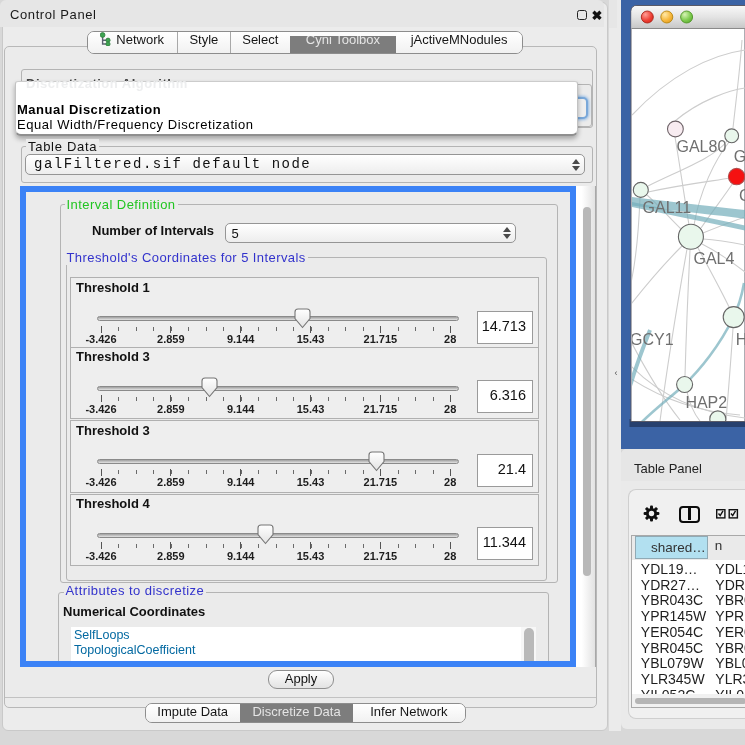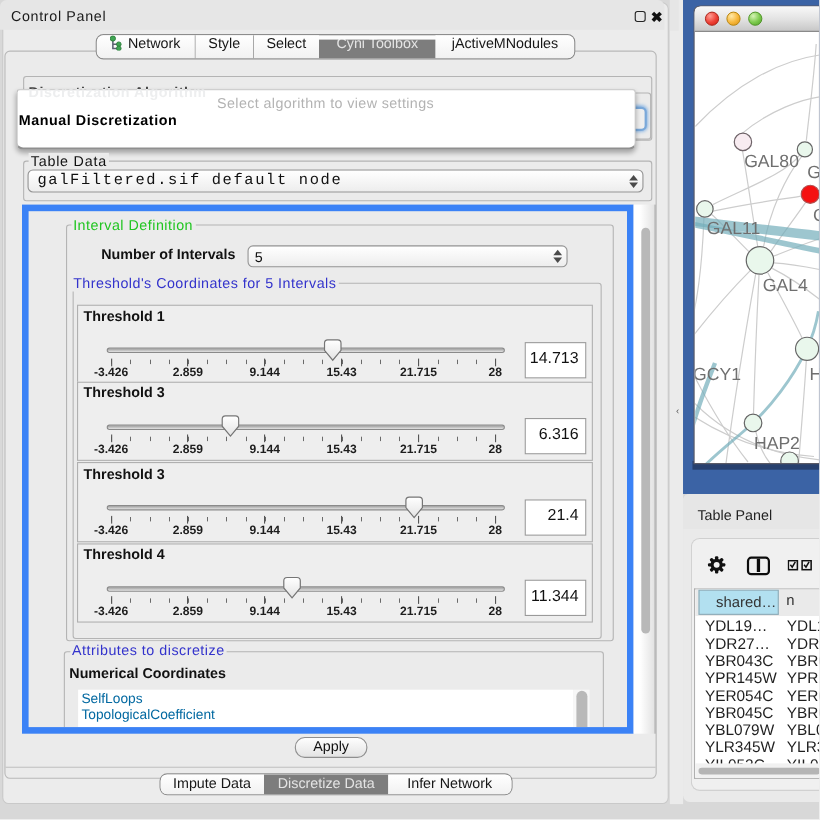--- a/index.html
+++ b/index.html
@@ -87,22 +87,22 @@
     <div style="position:absolute; left:202.5px; top:0; width:106.5px; height:4px; background:#fcfcfc;"></div>
     <div class="tabc" style="width:126px;">jActiveMNodules</div>
   </div>
 
   <div class="group" style="left:21px; top:69px; width:572px; height:58.5px;"></div>
   <div class="group" style="left:24px; top:83.5px; width:568px; height:43px;"></div>
 
   <div class="abs" style="left:564px; top:96.5px; width:24px; height:22px; border-radius:5px; background:#eee; border:2px solid #7aa8d9; box-shadow:0 0 3px 1px #8fb8e4;"></div>
 
   <div class="abs" id="popup"></div>
-  <div class="abs" style="left:14.5px; top:86px; width:563px; text-align:center; font-size:13px; color:#b3b3b3; letter-spacing:0.35px;">Select algorithm to view settings</div>
   <div class="abs" style="left:17px; top:101.5px; font-size:13px; font-weight:bold; color:#000; letter-spacing:0.5px;">Manual Discretization</div>
+  <div class="abs" style="left:17px; top:117px; font-size:13px; color:#000; letter-spacing:0.55px;">Equal Width/Frequency Discretization</div>
 
   <div class="abs" style="left:26px; top:76.7px; height:4.3px; overflow:hidden; font-size:13px; line-height:13px; font-weight:bold; color:#454545; letter-spacing:0.5px; white-space:nowrap;">Discretization Algorithm</div>
   <div class="abs" style="left:26px; top:81px; height:10px; overflow:hidden; font-size:13px; line-height:13px; font-weight:bold; color:#edeeef; letter-spacing:0.5px; white-space:nowrap;">
       <div style="margin-top:-4.3px;">Discretization Algorithm</div>
     </div>
 
   <div class="group" style="left:21px; top:145.5px; width:572px; height:37px;"></div>
   <div class="glabel" style="left:26px; top:139px; color:#111; letter-spacing:0.7px;">Table Data</div>
   <div class="combo" style="left:25px; top:154px; width:560px; height:20.5px;"></div>
   <div class="combotx" style="left:34px; top:156px; font-size:14px; letter-spacing:1.5px;font-family:Liberation Mono, monospace;">galFiltered.sif default node</div>

